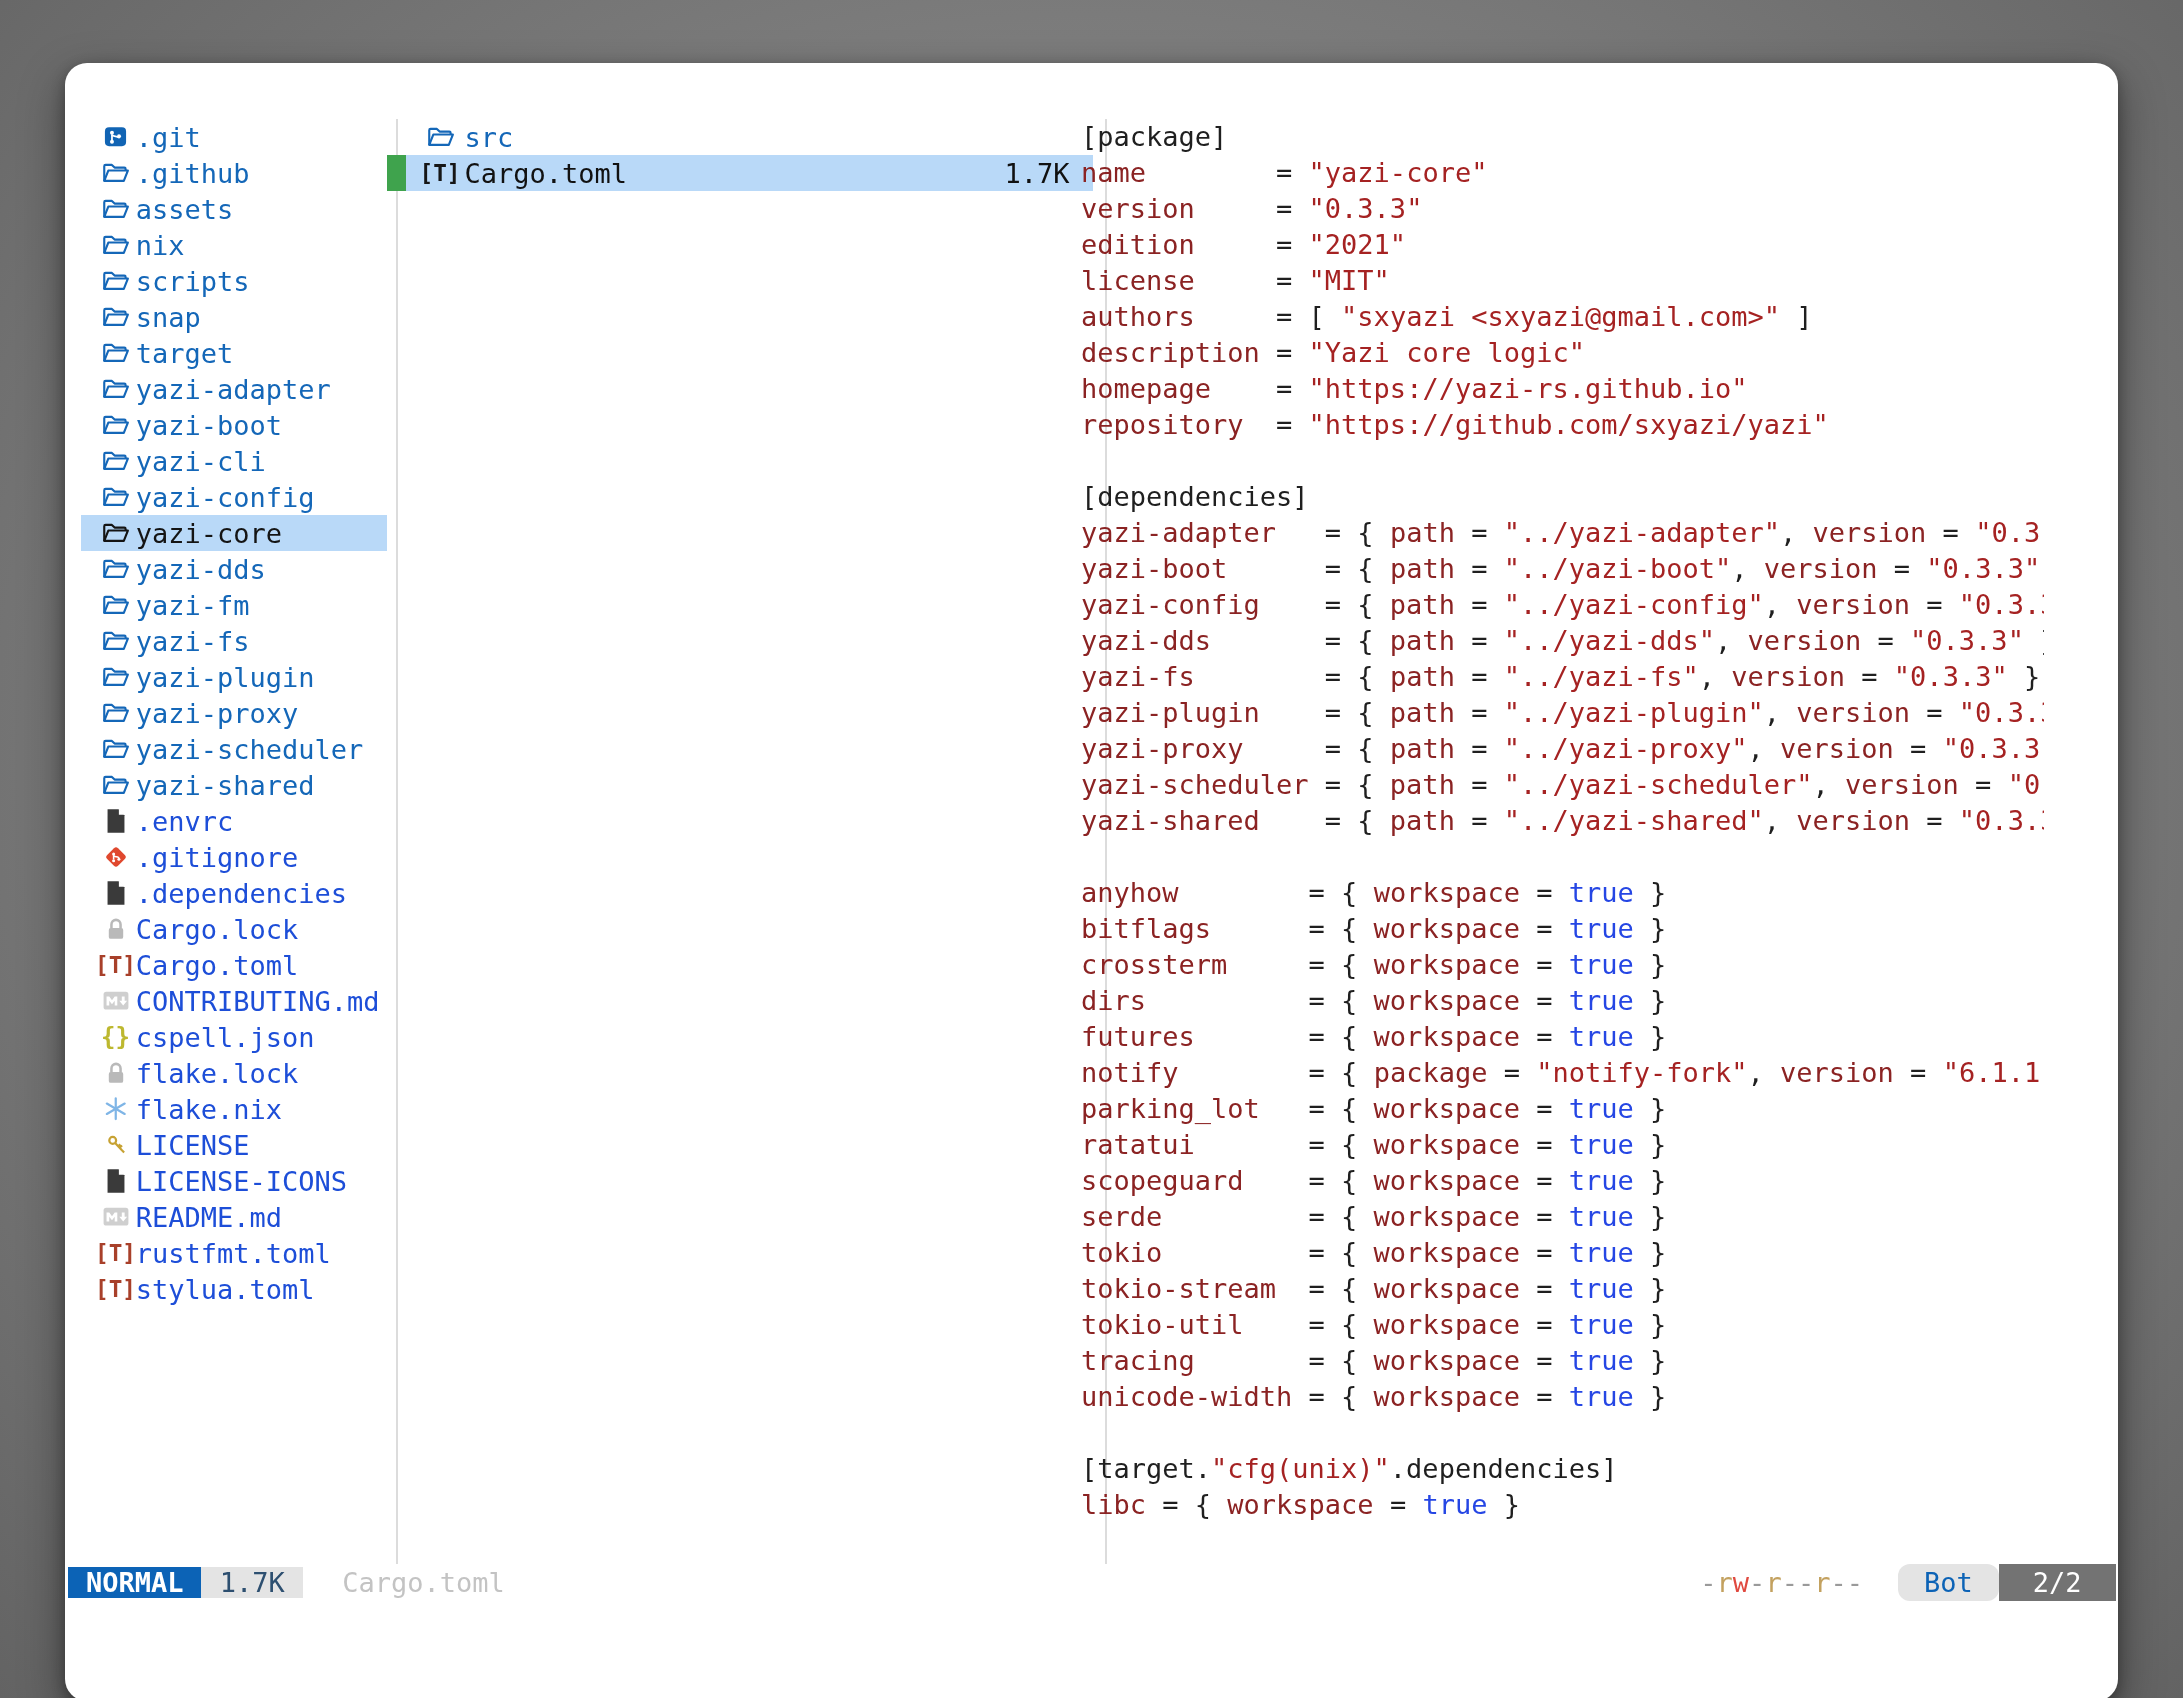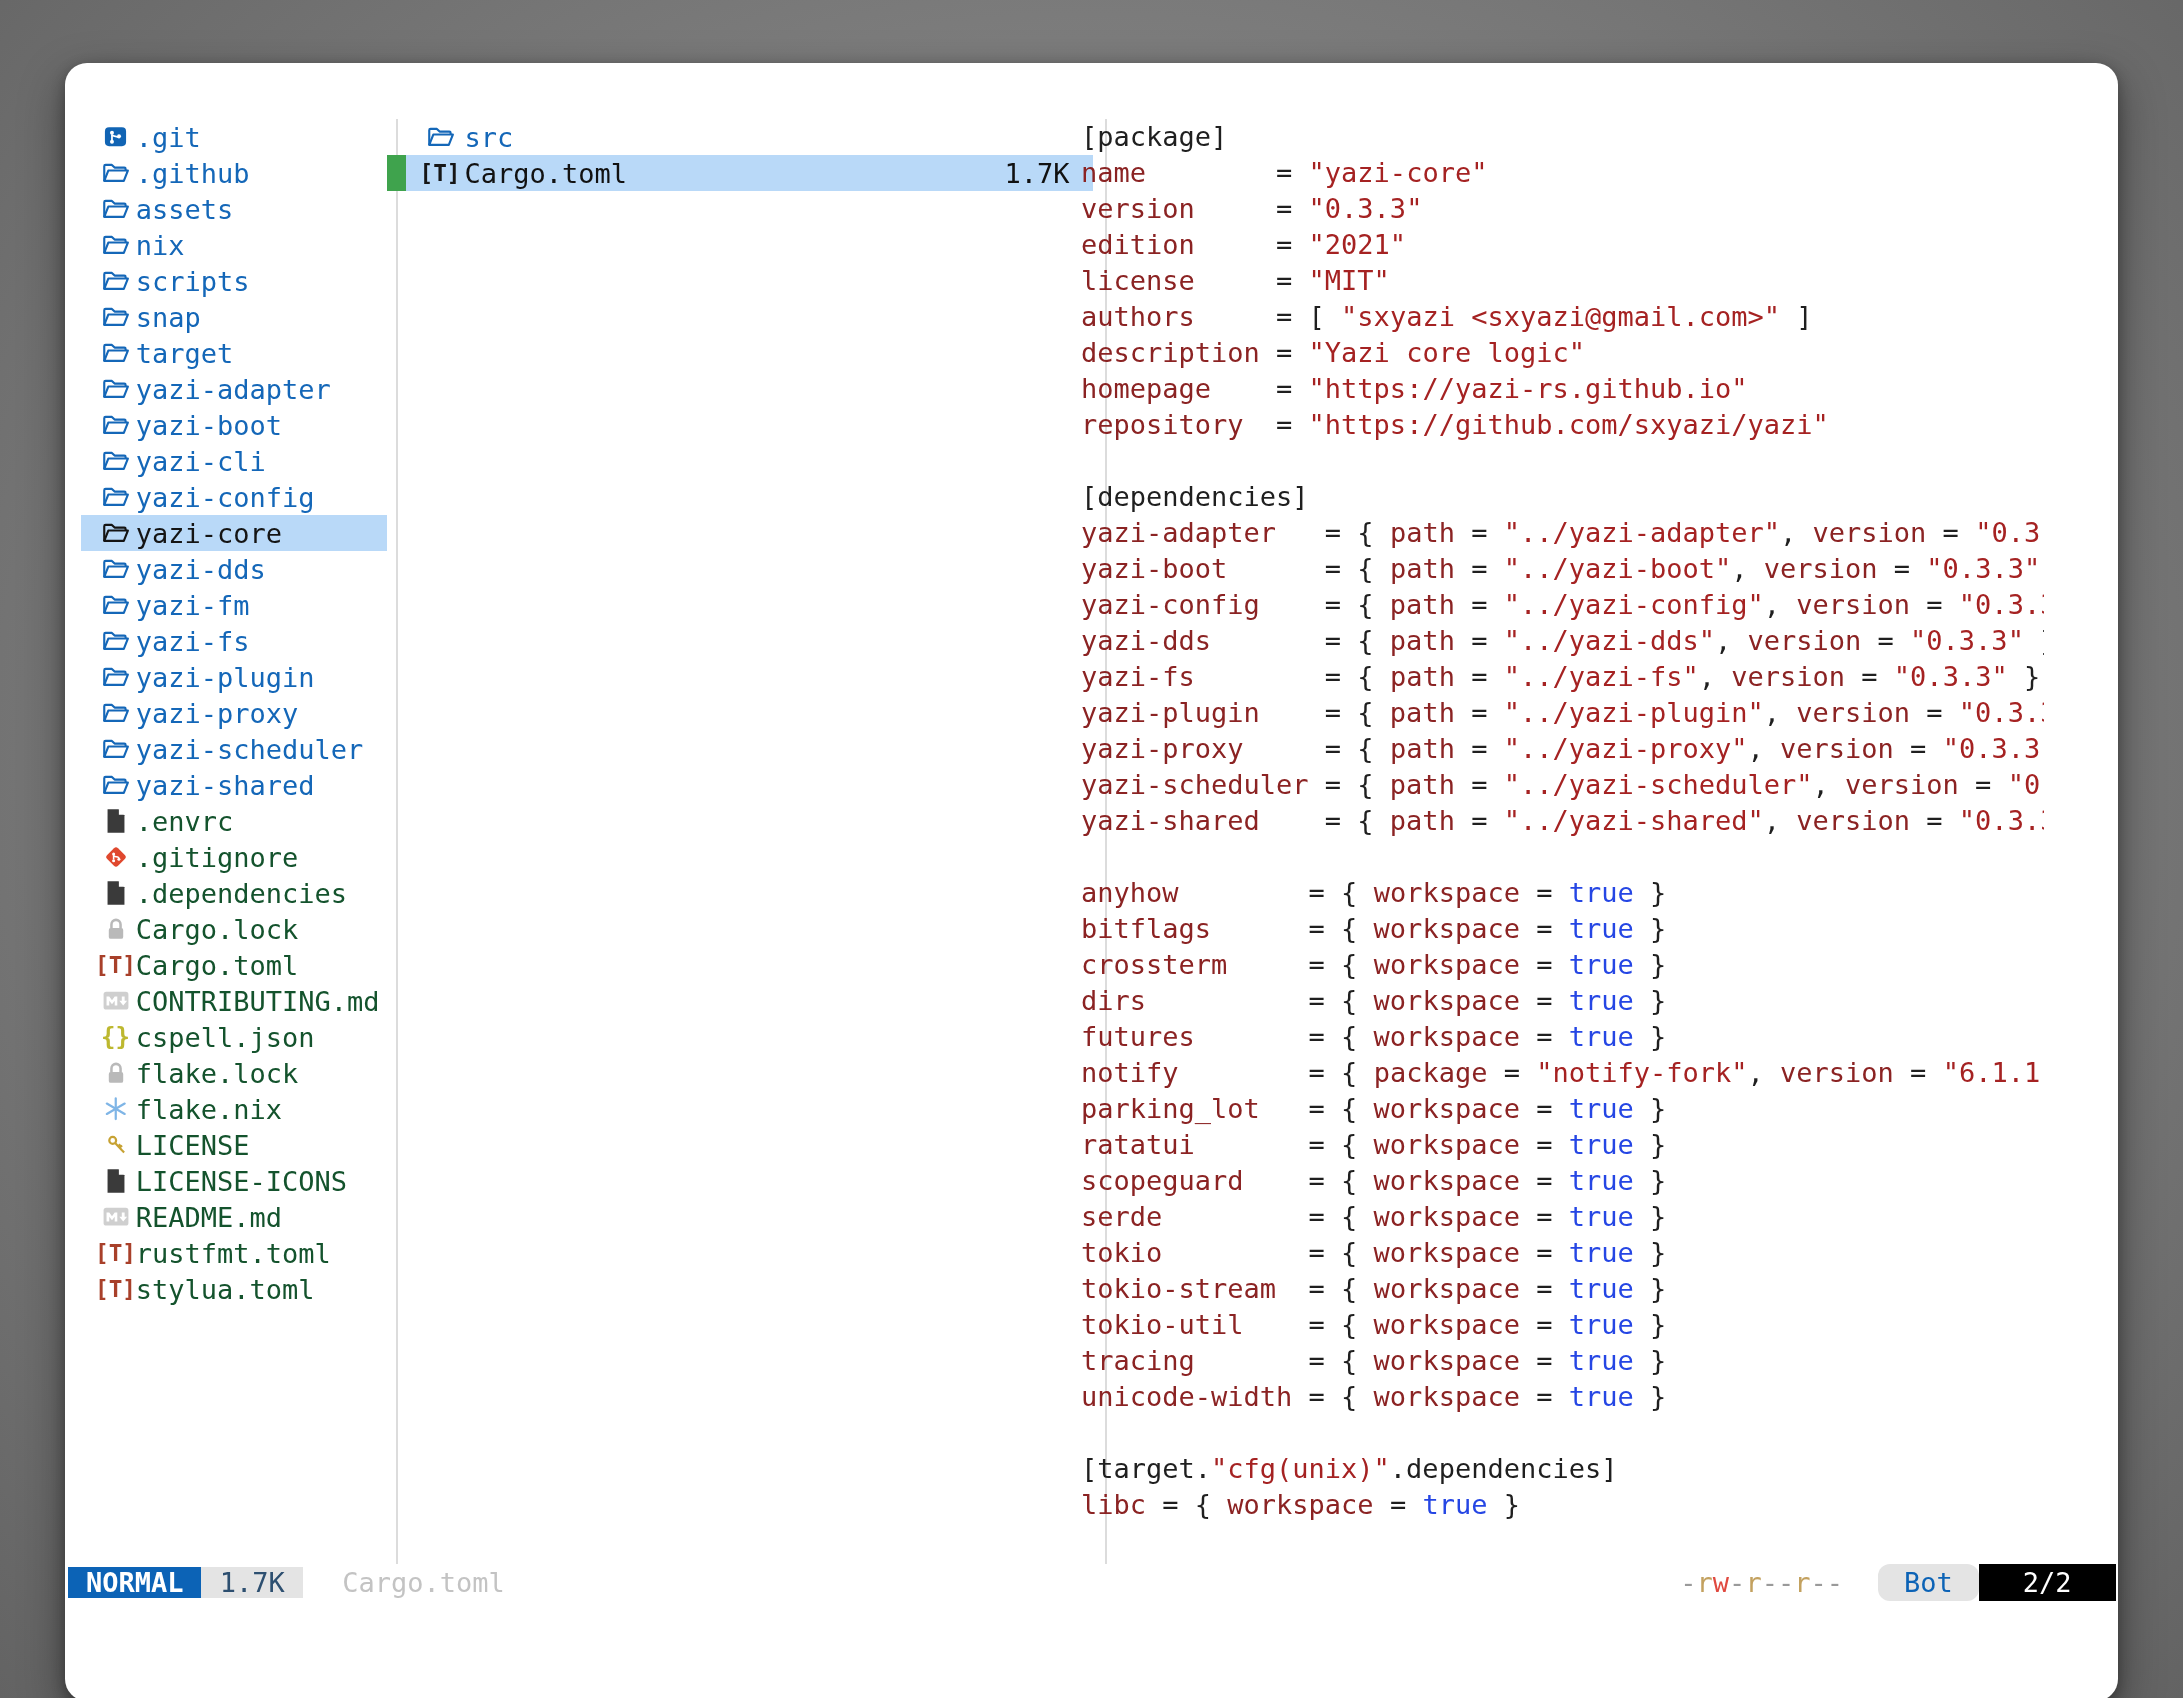--- a/index.html
+++ b/index.html
@@ -31,21 +31,21 @@
   .ic-json-icon{ color:#bdb82f; font-weight:bold; font-size:24px; }
   .ic-snowflake-icon{ color:#7fb5e6; }
   .ic-key-icon{ color:#c7a233; }
 
   
   .parent{ position:absolute; left:16px; top:56px; width:306px; }
   .srow{ display:flex; align-items:center; height:36px; }
   .srow .icon{ width:27px; margin-left:21px; flex:none; }
   .srow .lbl{ margin-left:6.7px; white-space:pre; }
   .srow.dir .lbl{ color:#1467b8; }
-  .srow.file .lbl{ color:#14532d;text-align:center; }
+  .srow.file .lbl{ color:#1d4ed8;text-align:center; }
   .srow.sel{ background:#b9d9f8; }
   .srow.sel .lbl{ color:#141414; }
   .srow.sel .icon{ color:#141414; }
 
   
   .current{ position:absolute; left:322px; top:56px; width:706px;text-align:center; }
   .crow{ display:flex; align-items:stretch; height:36px; }
   .crow .marker{ width:18.5px; flex:none; }
   .crow.sel .marker{ background:#3fa34d; }
   .crow .body{ flex:1; display:flex; align-items:center; padding-right:23.5px; }
@@ -69,21 +69,21 @@
     display:flex; justify-content:space-between; align-items:stretch; }
   .sb-left{ display:flex; align-items:center; margin-left:3.4px; }
   .sb-right{ display:flex; align-items:stretch; margin-right:2.5px; }
   .chip{ display:flex; align-items:center; }
   .chip.mode{ background:#0c63b6; color:#ffffff; font-weight:bold; padding:0 17.6px; }
   .chip.size{ background:#e4e4e4; color:#2d4f70; padding:0 18.5px; }
   .fname{ display:flex; align-items:center; color:#c3c3c3; margin-left:39px; }
   .perms{ display:flex; align-items:center; margin-right:35px; white-space:pre; }
   .pm-d{ color:#9a9a9a; } .pm-r{ color:#c3a15f; } .pm-w{ color:#e0493f; }
   .chip.bot{ background:#e4e4e4; color:#0c63b6; padding:0 26px;border-radius:12px; }
-  .chip.counter{ background:#000000; color:#ffffff; padding:0 44px; }
+  .chip.counter{ background:#737373; color:#ffffff; padding:0 34px; }
 </style>
 </head>
 <body>
 
 <div class="desktop">
   <div class="window">
 
     <div class="parent">
         <div class="srow dir">
           <span class="icon ic-git-badge-icon">

